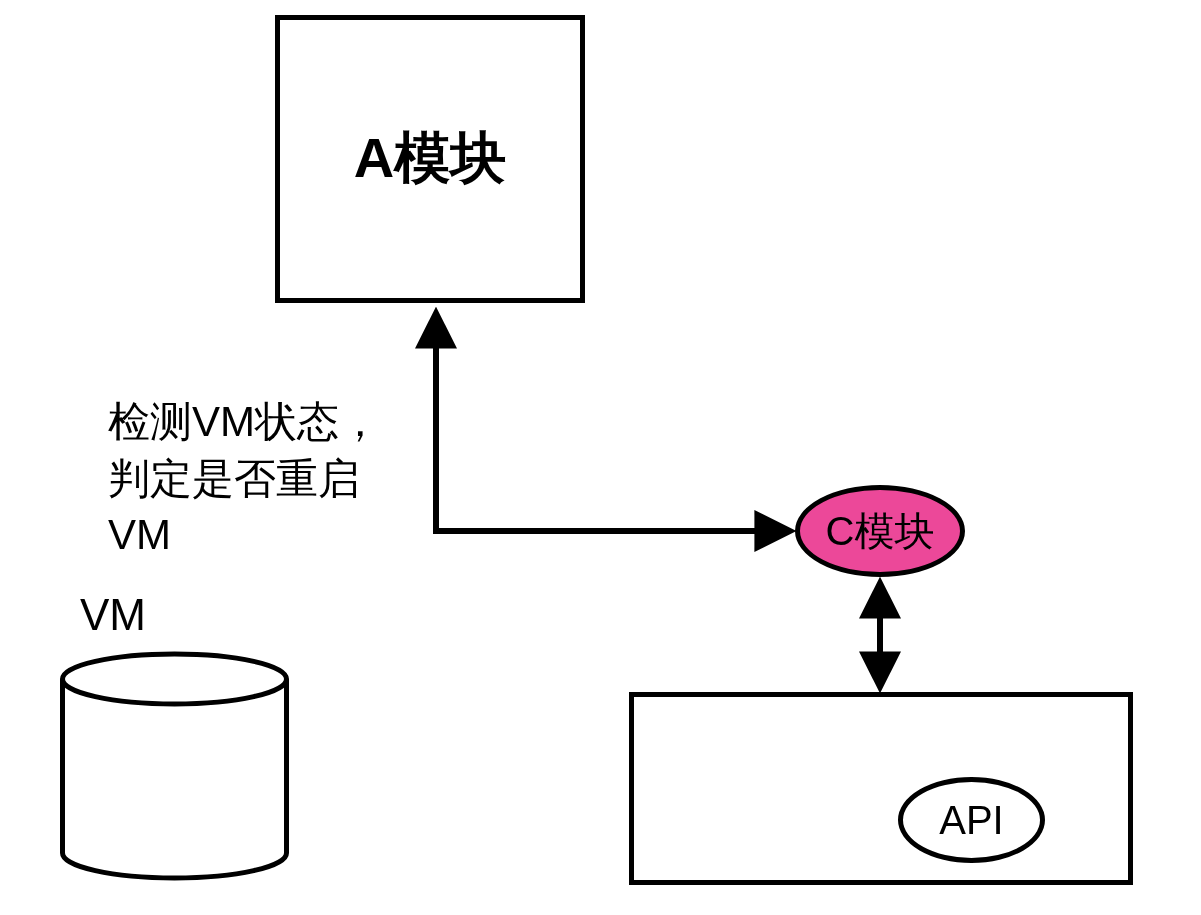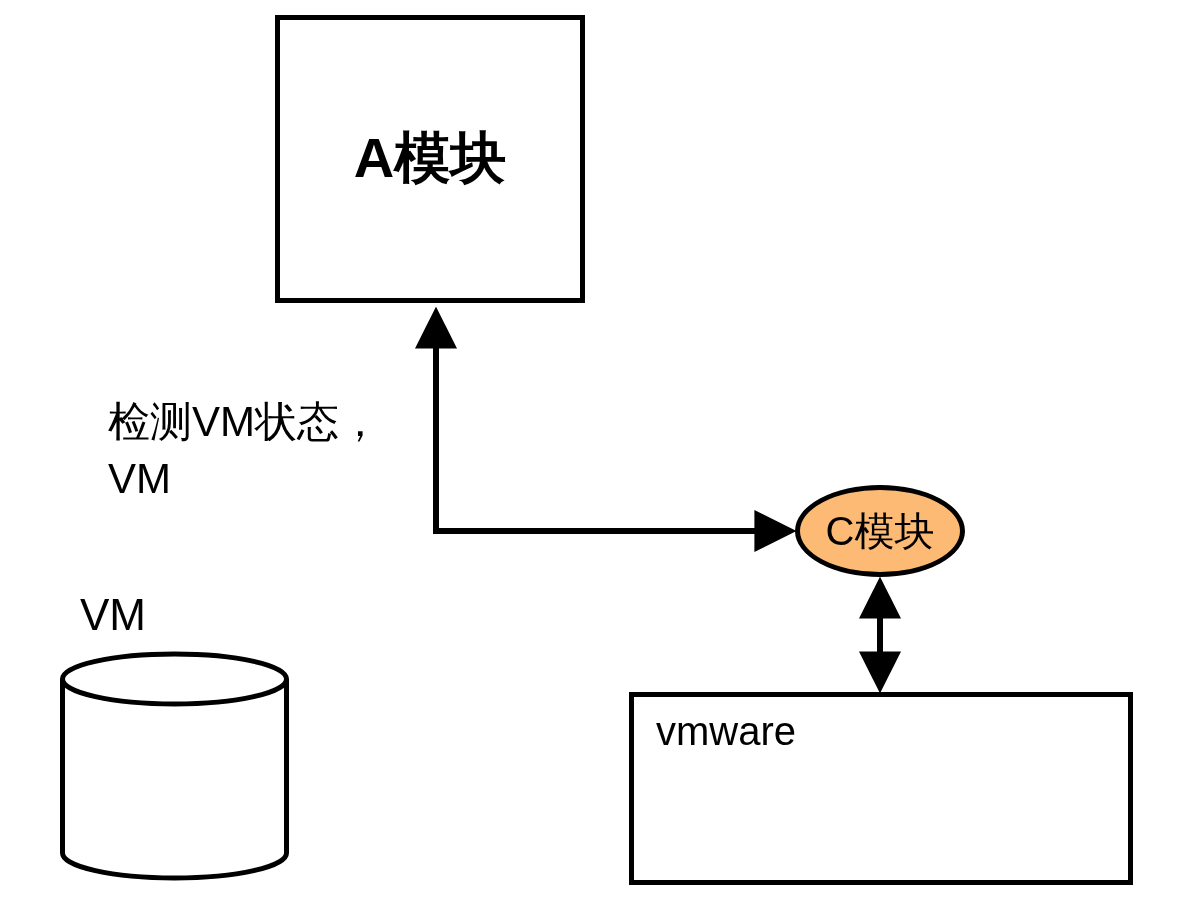--- a/index.html
+++ b/index.html
@@ -49,21 +49,21 @@
       left: 795px;
       top: 485px;
       width: 170px;
       height: 92px;
       border: 5px solid #000;
       border-radius: 50%;
       display: flex;
       align-items: center;
       justify-content: center;
       font-size: 40px;
-      background: #fdba74;
+      background: #ec4899;
     }
     .vmware-box {
       position: absolute;
       left: 629px;
       top: 692px;
       width: 504px;
       height: 193px;
       border: 5px solid #000;
     }
     .vmware-label {
@@ -96,38 +96,41 @@
   </style>
 </head>
 <body>
 
 <div class="box-a">
   <span>A模块</span>
 </div>
 
 <div class="annotation">
   <div>检测VM状态，</div>
+  <div>判定是否重启</div>
   <div>VM</div>
 </div>
 
 <div class="vm-label">VM</div>
 
 <svg class="cylinder" viewBox="0 0 232 230">
   <ellipse cx="116" cy="28" rx="112" ry="25" fill="none" stroke="#000" stroke-width="5"></ellipse>
   <path d="M 4 28 L 4 202" fill="none" stroke="#000" stroke-width="5"></path>
   <path d="M 228 28 L 228 202" fill="none" stroke="#000" stroke-width="5"></path>
   <path d="M 4 202 A 112 25 0 0 0 228 202" fill="none" stroke="#000" stroke-width="5"></path>
 </svg>
 
 <div class="c-module">
   <span>C模块</span>
 </div>
 
 <div class="vmware-box">
-  <div class="vmware-label">vmware</div>
+  <div class="api-ellipse">
+    <span>API</span>
+  </div>
 </div>
 
 <svg class="overlay" viewBox="0 0 1201 915">
   <defs>
     <marker id="ah" viewBox="0 0 10 10" refX="8" refY="5" markerWidth="7" markerHeight="7" orient="auto-start-reverse">
       <path d="M 0 0 L 10 5 L 0 10 z" fill="#000"></path>
     </marker>
   </defs>
 
   <path d="M 436 315 L 436 531 L 788 531" fill="none" stroke="#000" stroke-width="6" marker-start="url(#ah)" marker-end="url(#ah)"></path>

